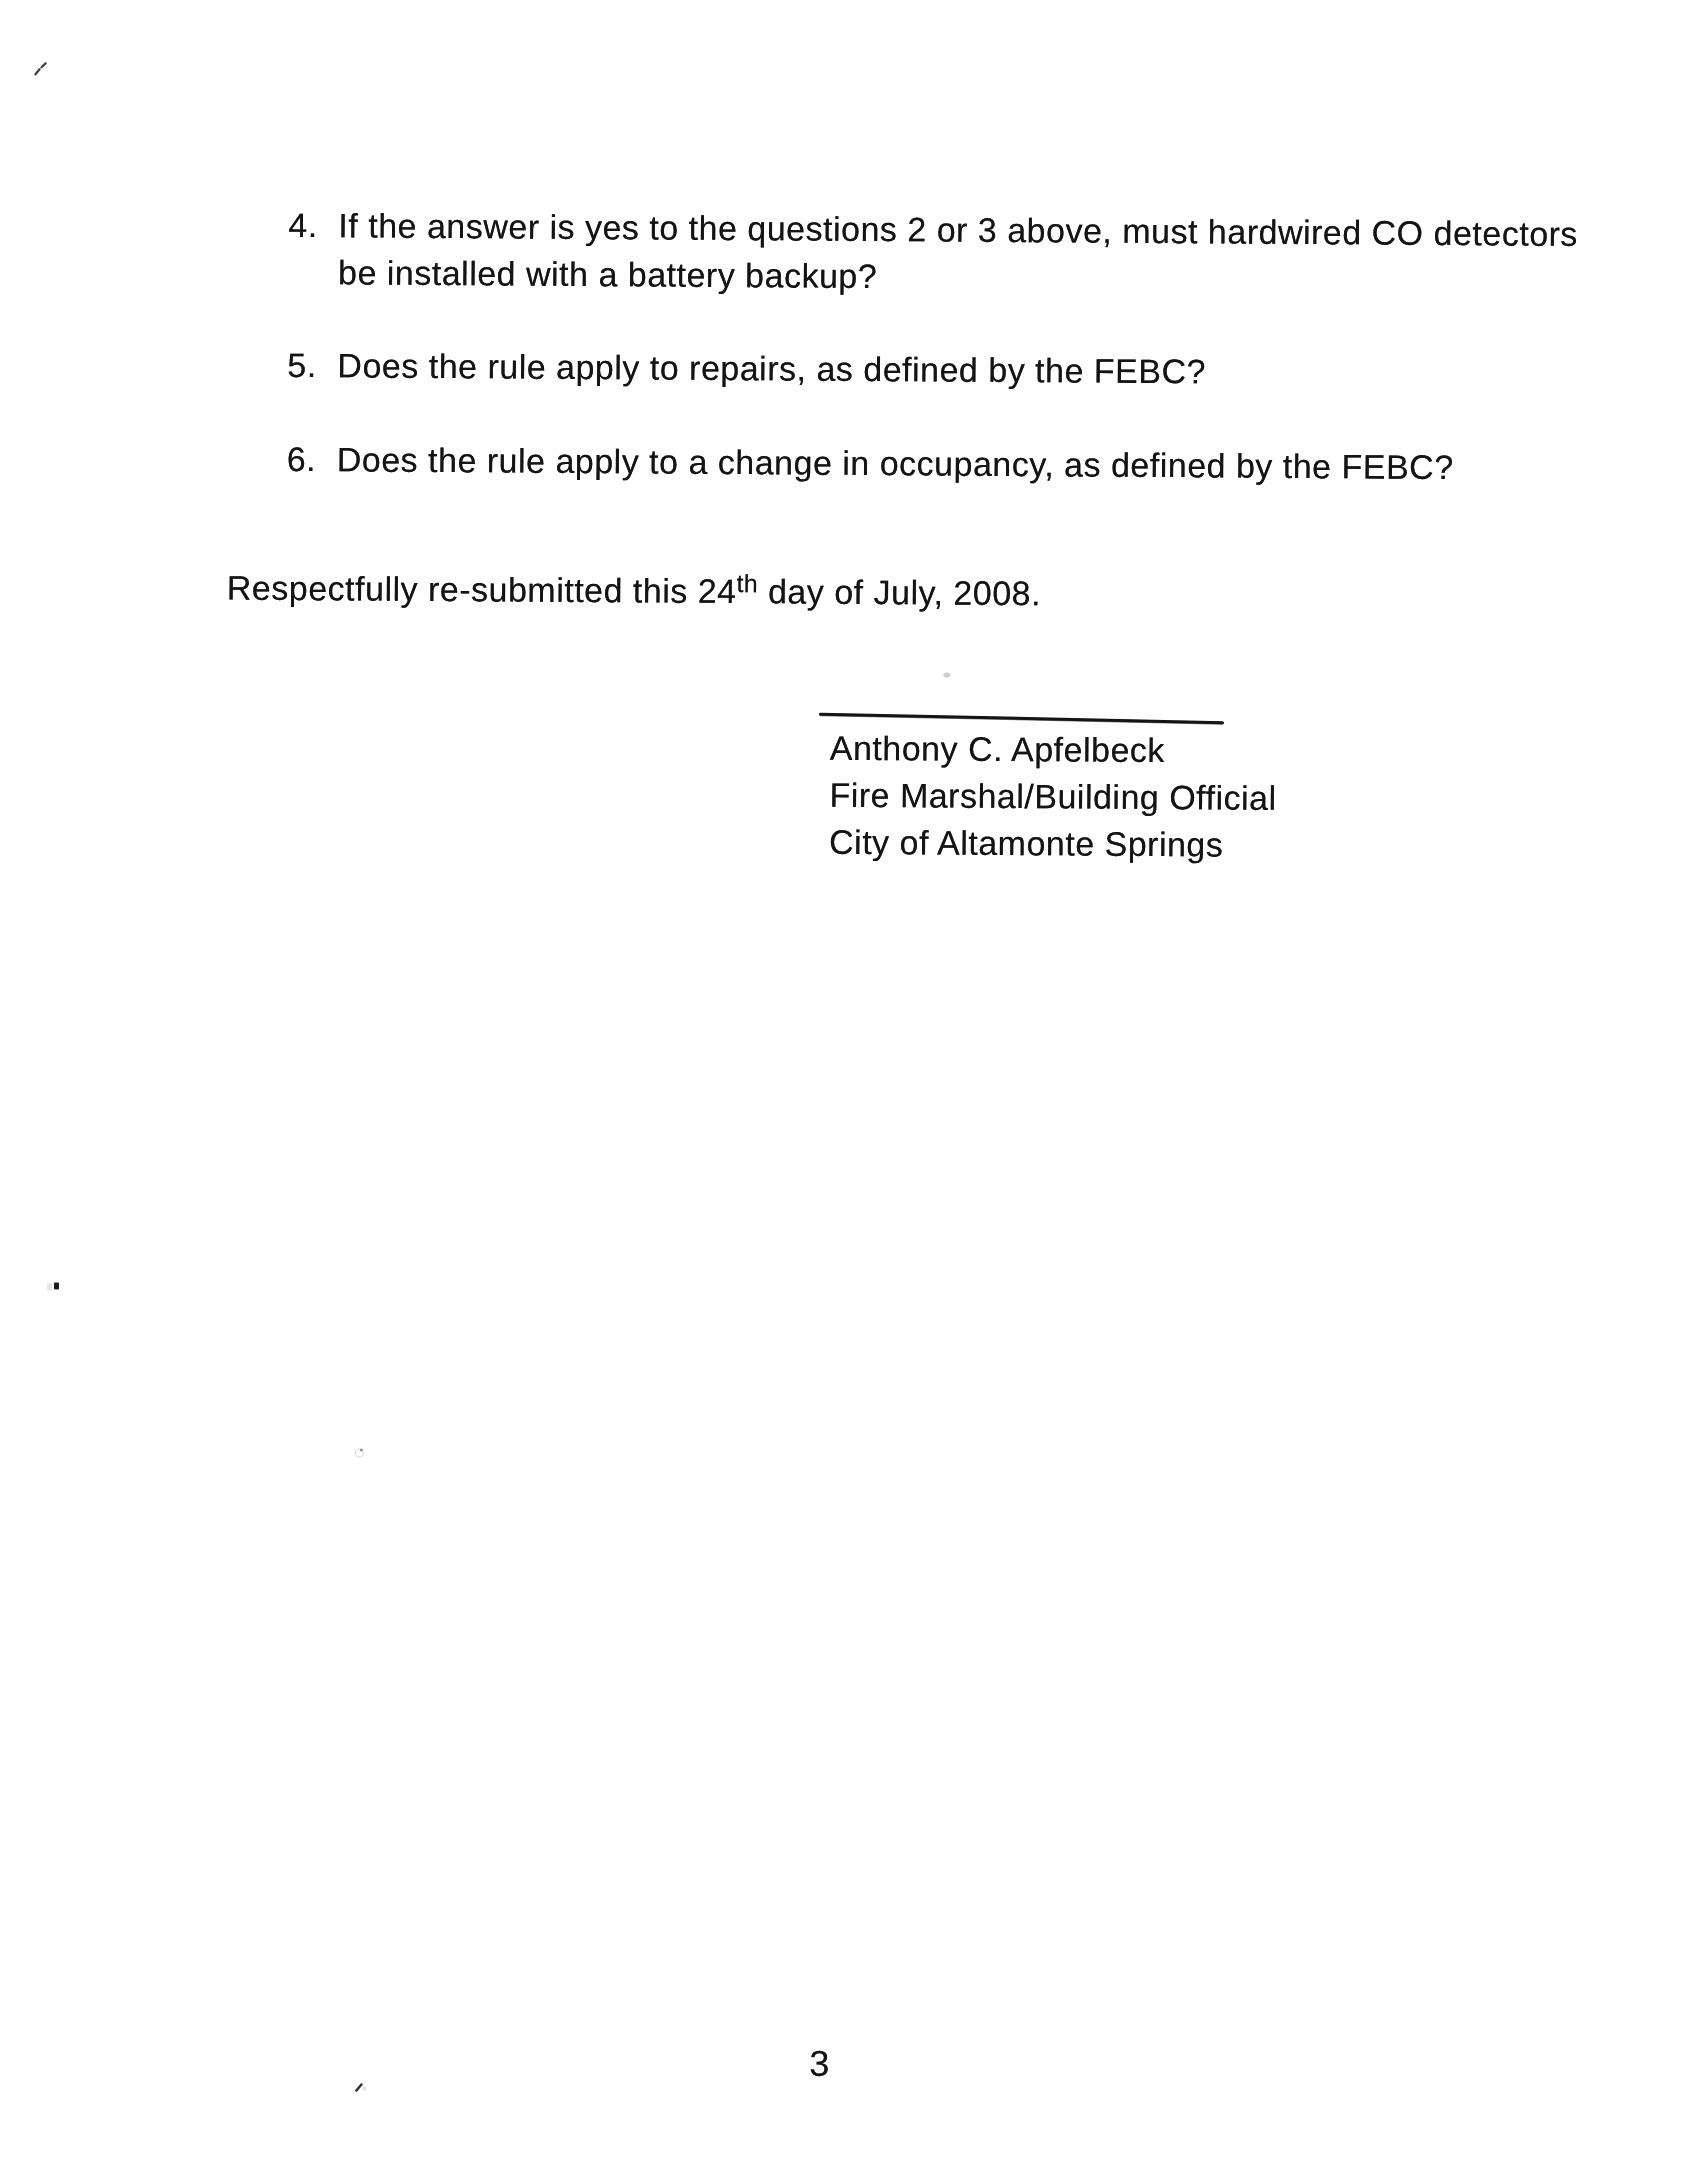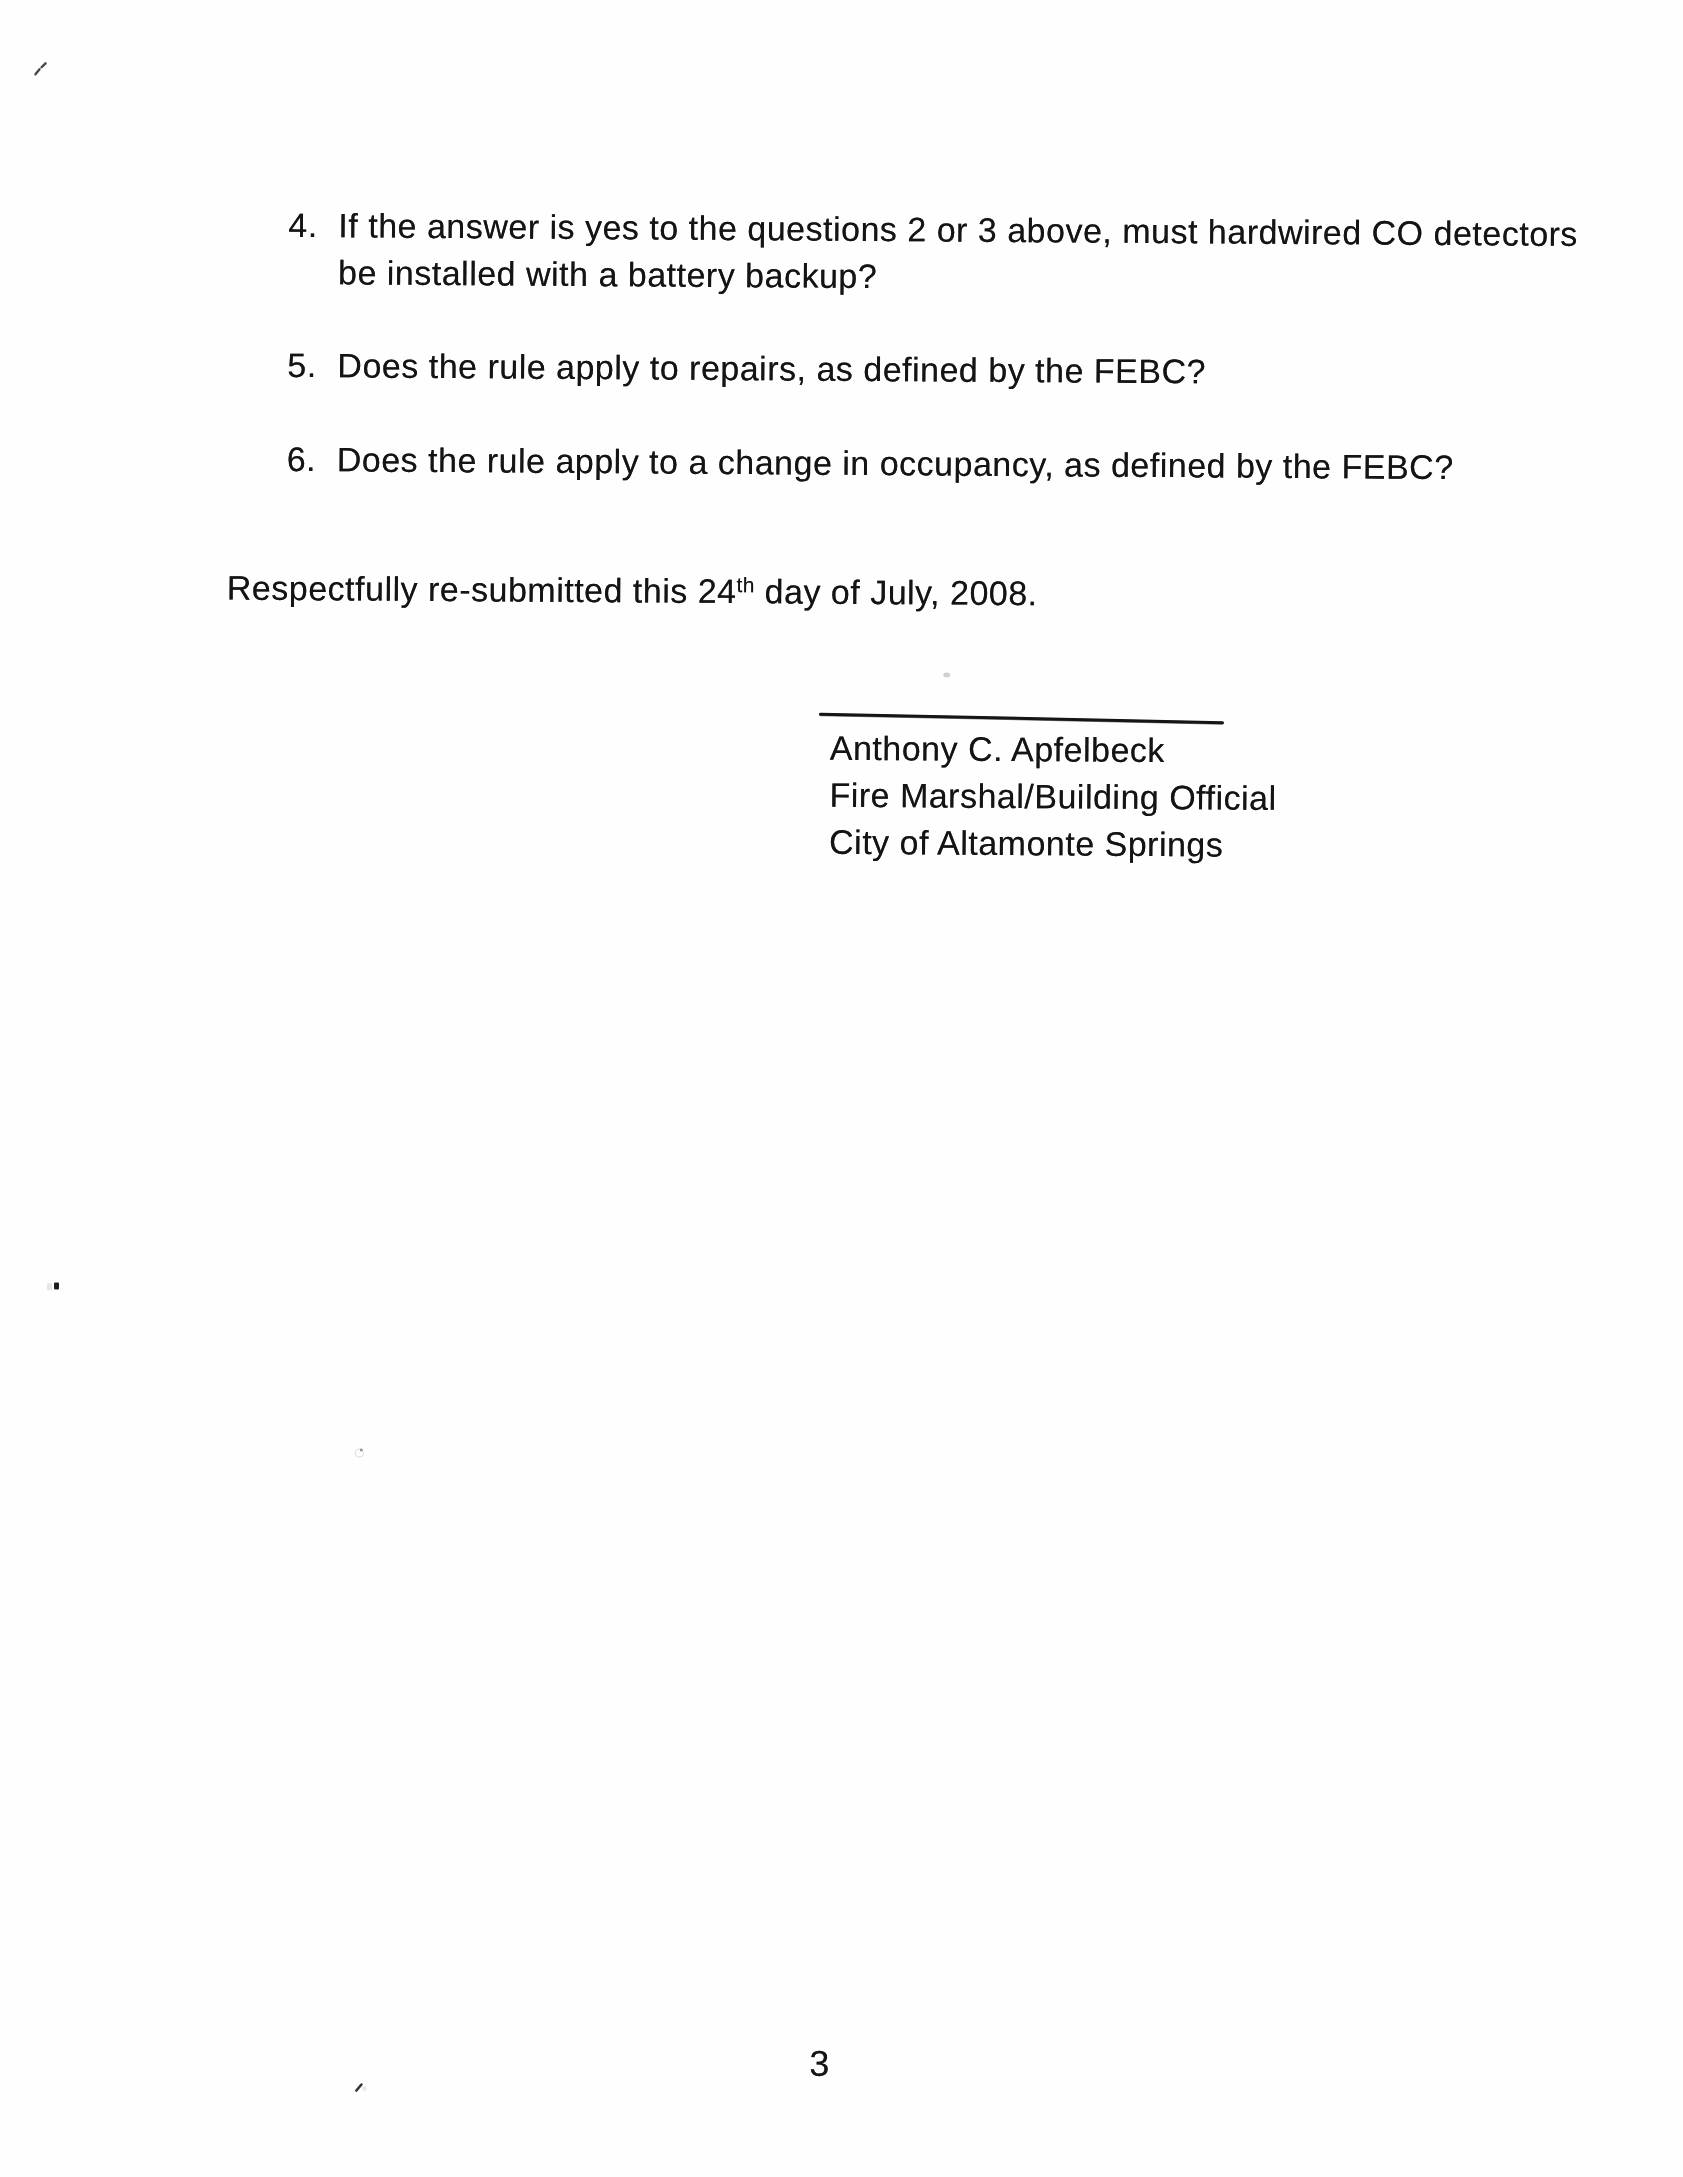--- a/index.html
+++ b/index.html
@@ -47,21 +47,21 @@
   #item5 .txt { width: 1287px; }
   #item6 { left: 290px; top: 435px; }
   #item6 .txt { width: 1287px; }
   .closing {
     position: absolute;
     left: 231px;
     top: 530px;
     white-space: nowrap;
   }
   .closing sup {
-    font-size: 21px;
+    font-size: 25px;
     letter-spacing: 0.3px;
     position: relative;
     top: -11px;
     vertical-align: baseline;
   }
   .signature-rule {
     position: absolute;
     left: 824px;
     top: 708px;
     width: 405px;

